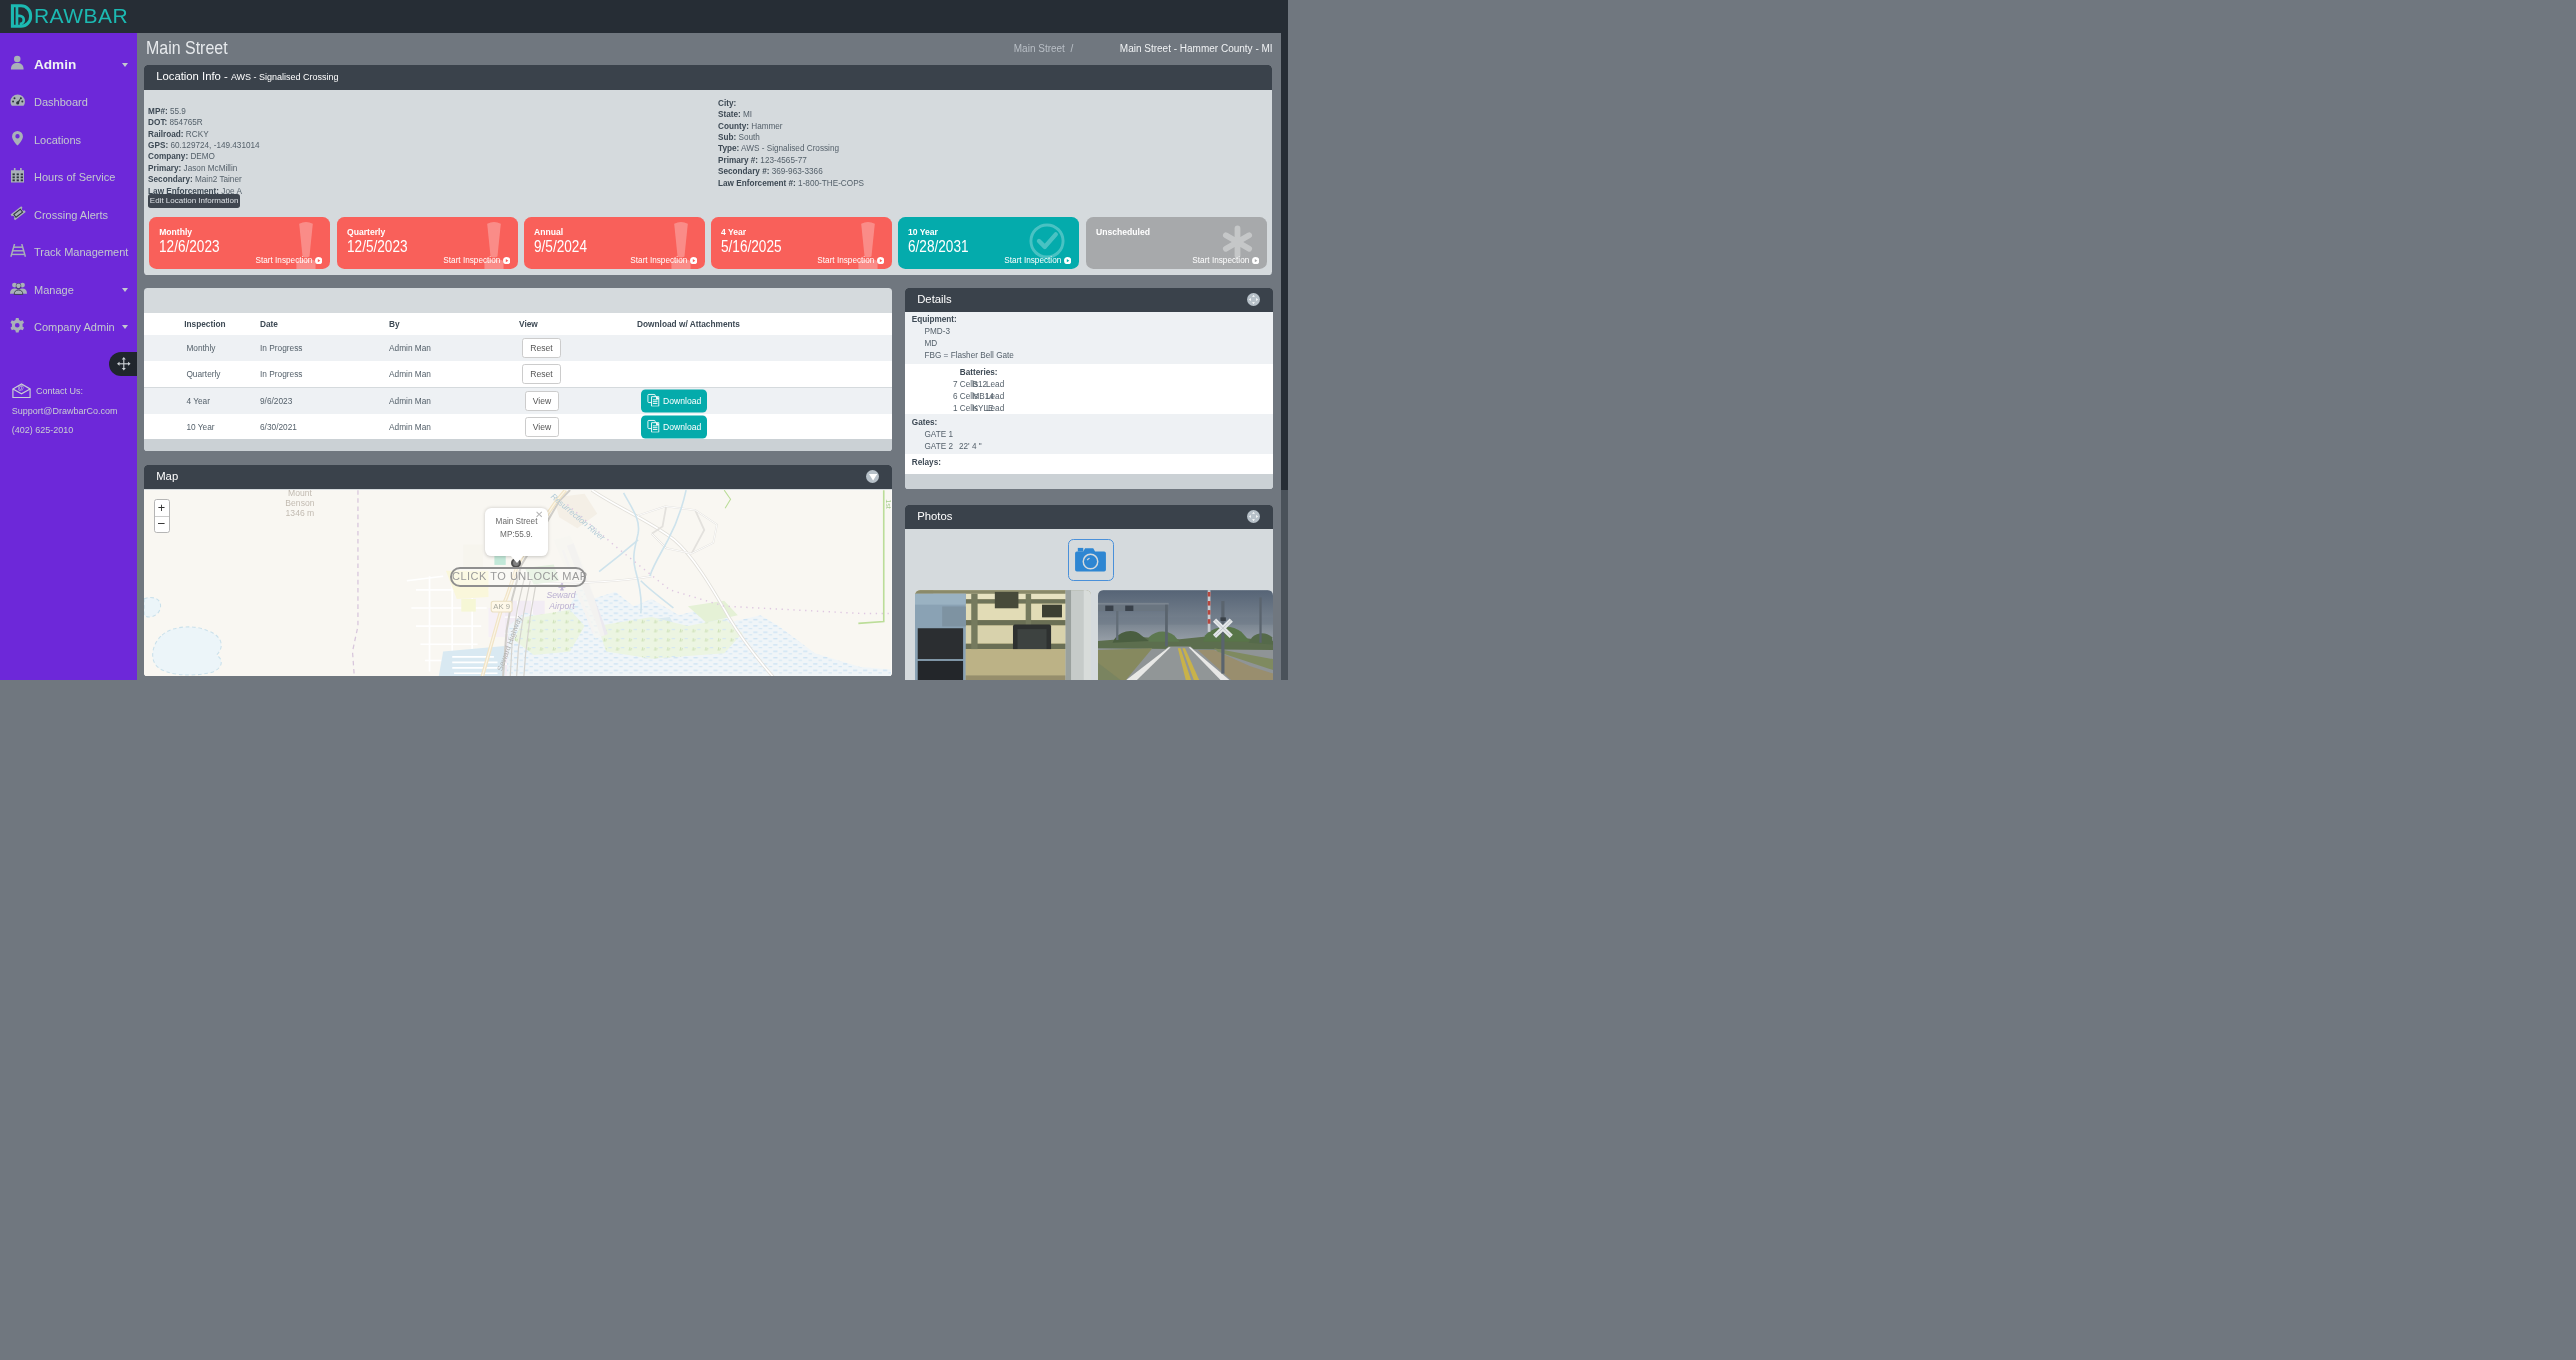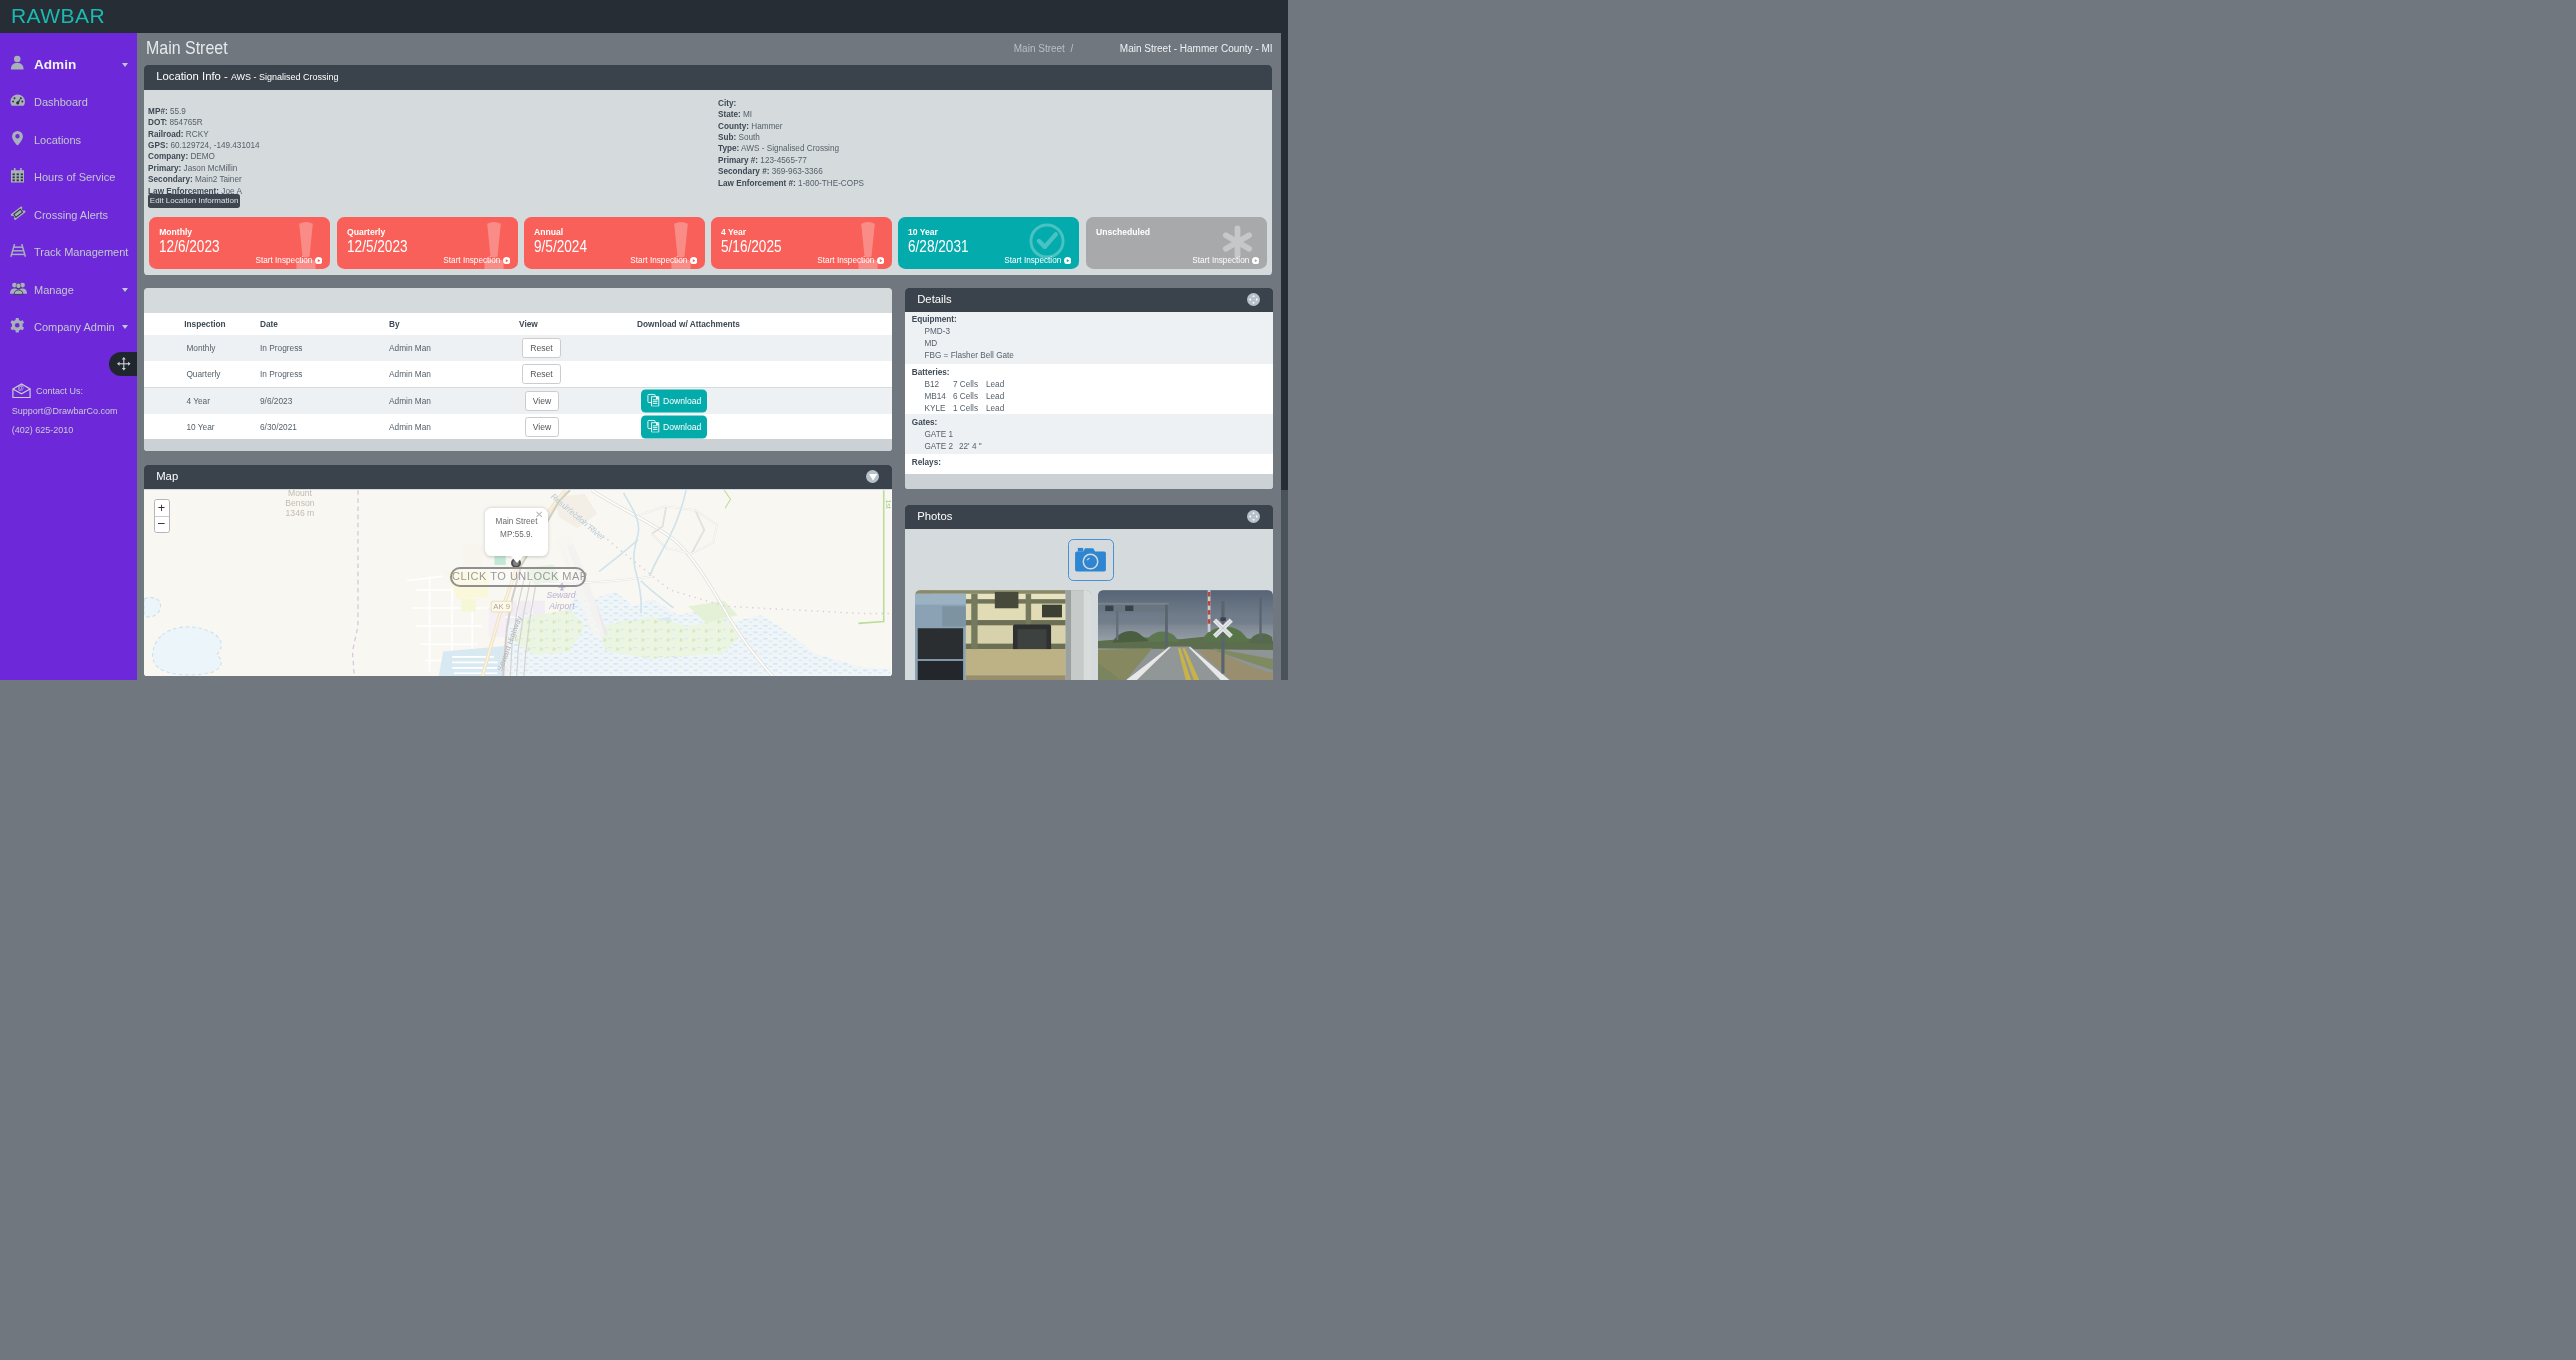--- a/index.html
+++ b/index.html
@@ -1,21 +1,21 @@
 <!DOCTYPE html>
 <html style="font-size:14.5px"><head>
 <meta charset="utf-8">
 <style>
 * { margin:0; padding:0; box-sizing:border-box; }
 html,body { width:1288px; height:680px; overflow:hidden; }
 body { font-family:"Liberation Sans", sans-serif; background:#70777f; position:relative; }
 
 
 #topbar { position:absolute; left:0; top:0; width:1288px; height:33px; background:#262d35; z-index:30; }
-#logo { position:absolute; left:10px; top:4.5px; height:23.6px; display:flex; align-items:center;flex-direction:column; }
+#logo { position:absolute; left:10px; top:4.5px; height:23.6px; display:flex; align-items:center; }
 #logo .word { color:#1cb9b2; font-size:21px; letter-spacing:0.5px; margin-left:0.9px; margin-top:-0.9px; }
 
 
 #sidebar { position:absolute; left:0; top:33px; width:137px; height:648px; background:#6d28d9; z-index:20; }
 .nav-item { position:absolute; left:0; width:137px; height:37px; color:#c3c9cf; font-size:11px; display:flex; align-items:center; }
 .nav-item .ico { position:absolute; left:10px; width:15.4px; text-align:center; }
 .nav-item .lbl { position:absolute; left:34px; white-space:nowrap; }
 .nav-item.first .lbl { font-weight:bold; color:#eef1f3; font-size:13.6px; }
 .caret { position:absolute; left:122px; top:50%; margin-top:-1.4px; width:0; height:0; border-left:3.6px solid transparent; border-right:3.6px solid transparent; border-top:4.1px solid #c3c9cf; }
 #movepill { position:absolute; left:109px; top:319px; width:28px; height:24px; background:#20262d; border-radius:12.7px 0 0 12.7px; z-index:21; }
@@ -418,21 +418,21 @@
       </div>
   </div>
   <div class="sec l" style="top:23.6px;height:68px;">
       <div class="pad">
         <b>Equipment:</b>
         <span class="ind" style="display:block;">PMD-3</span>
         <span class="ind" style="display:block;">MD</span>
         <span class="ind" style="display:block;">FBG = Flasher Bell Gate</span>
       </div>
     </div>
-  <div class="sec w" style="top:76px;height:50px;">
+  <div class="sec w" style="top:76px;height:50px;padding-left:48px;">
       <div class="pad">
         <b>Batteries:</b>
     <span style="display:block;padding-left:12.7px;">B12<span style="position:absolute;left:48px;">7 Cells</span><span style="position:absolute;left:81px;">Lead</span></span>
     <span style="display:block;padding-left:12.7px;">MB14<span style="position:absolute;left:48px;">6 Cells</span><span style="position:absolute;left:81px;">Lead</span></span>
     <span style="display:block;padding-left:12.7px;">KYLE<span style="position:absolute;left:48px;">1 Cells</span><span style="position:absolute;left:81px;">Lead</span></span>
       </div>
     </div>
   <div class="sec l" style="top:126px;height:41px;">
       <div class="pad">
         <b>Gates:</b>

